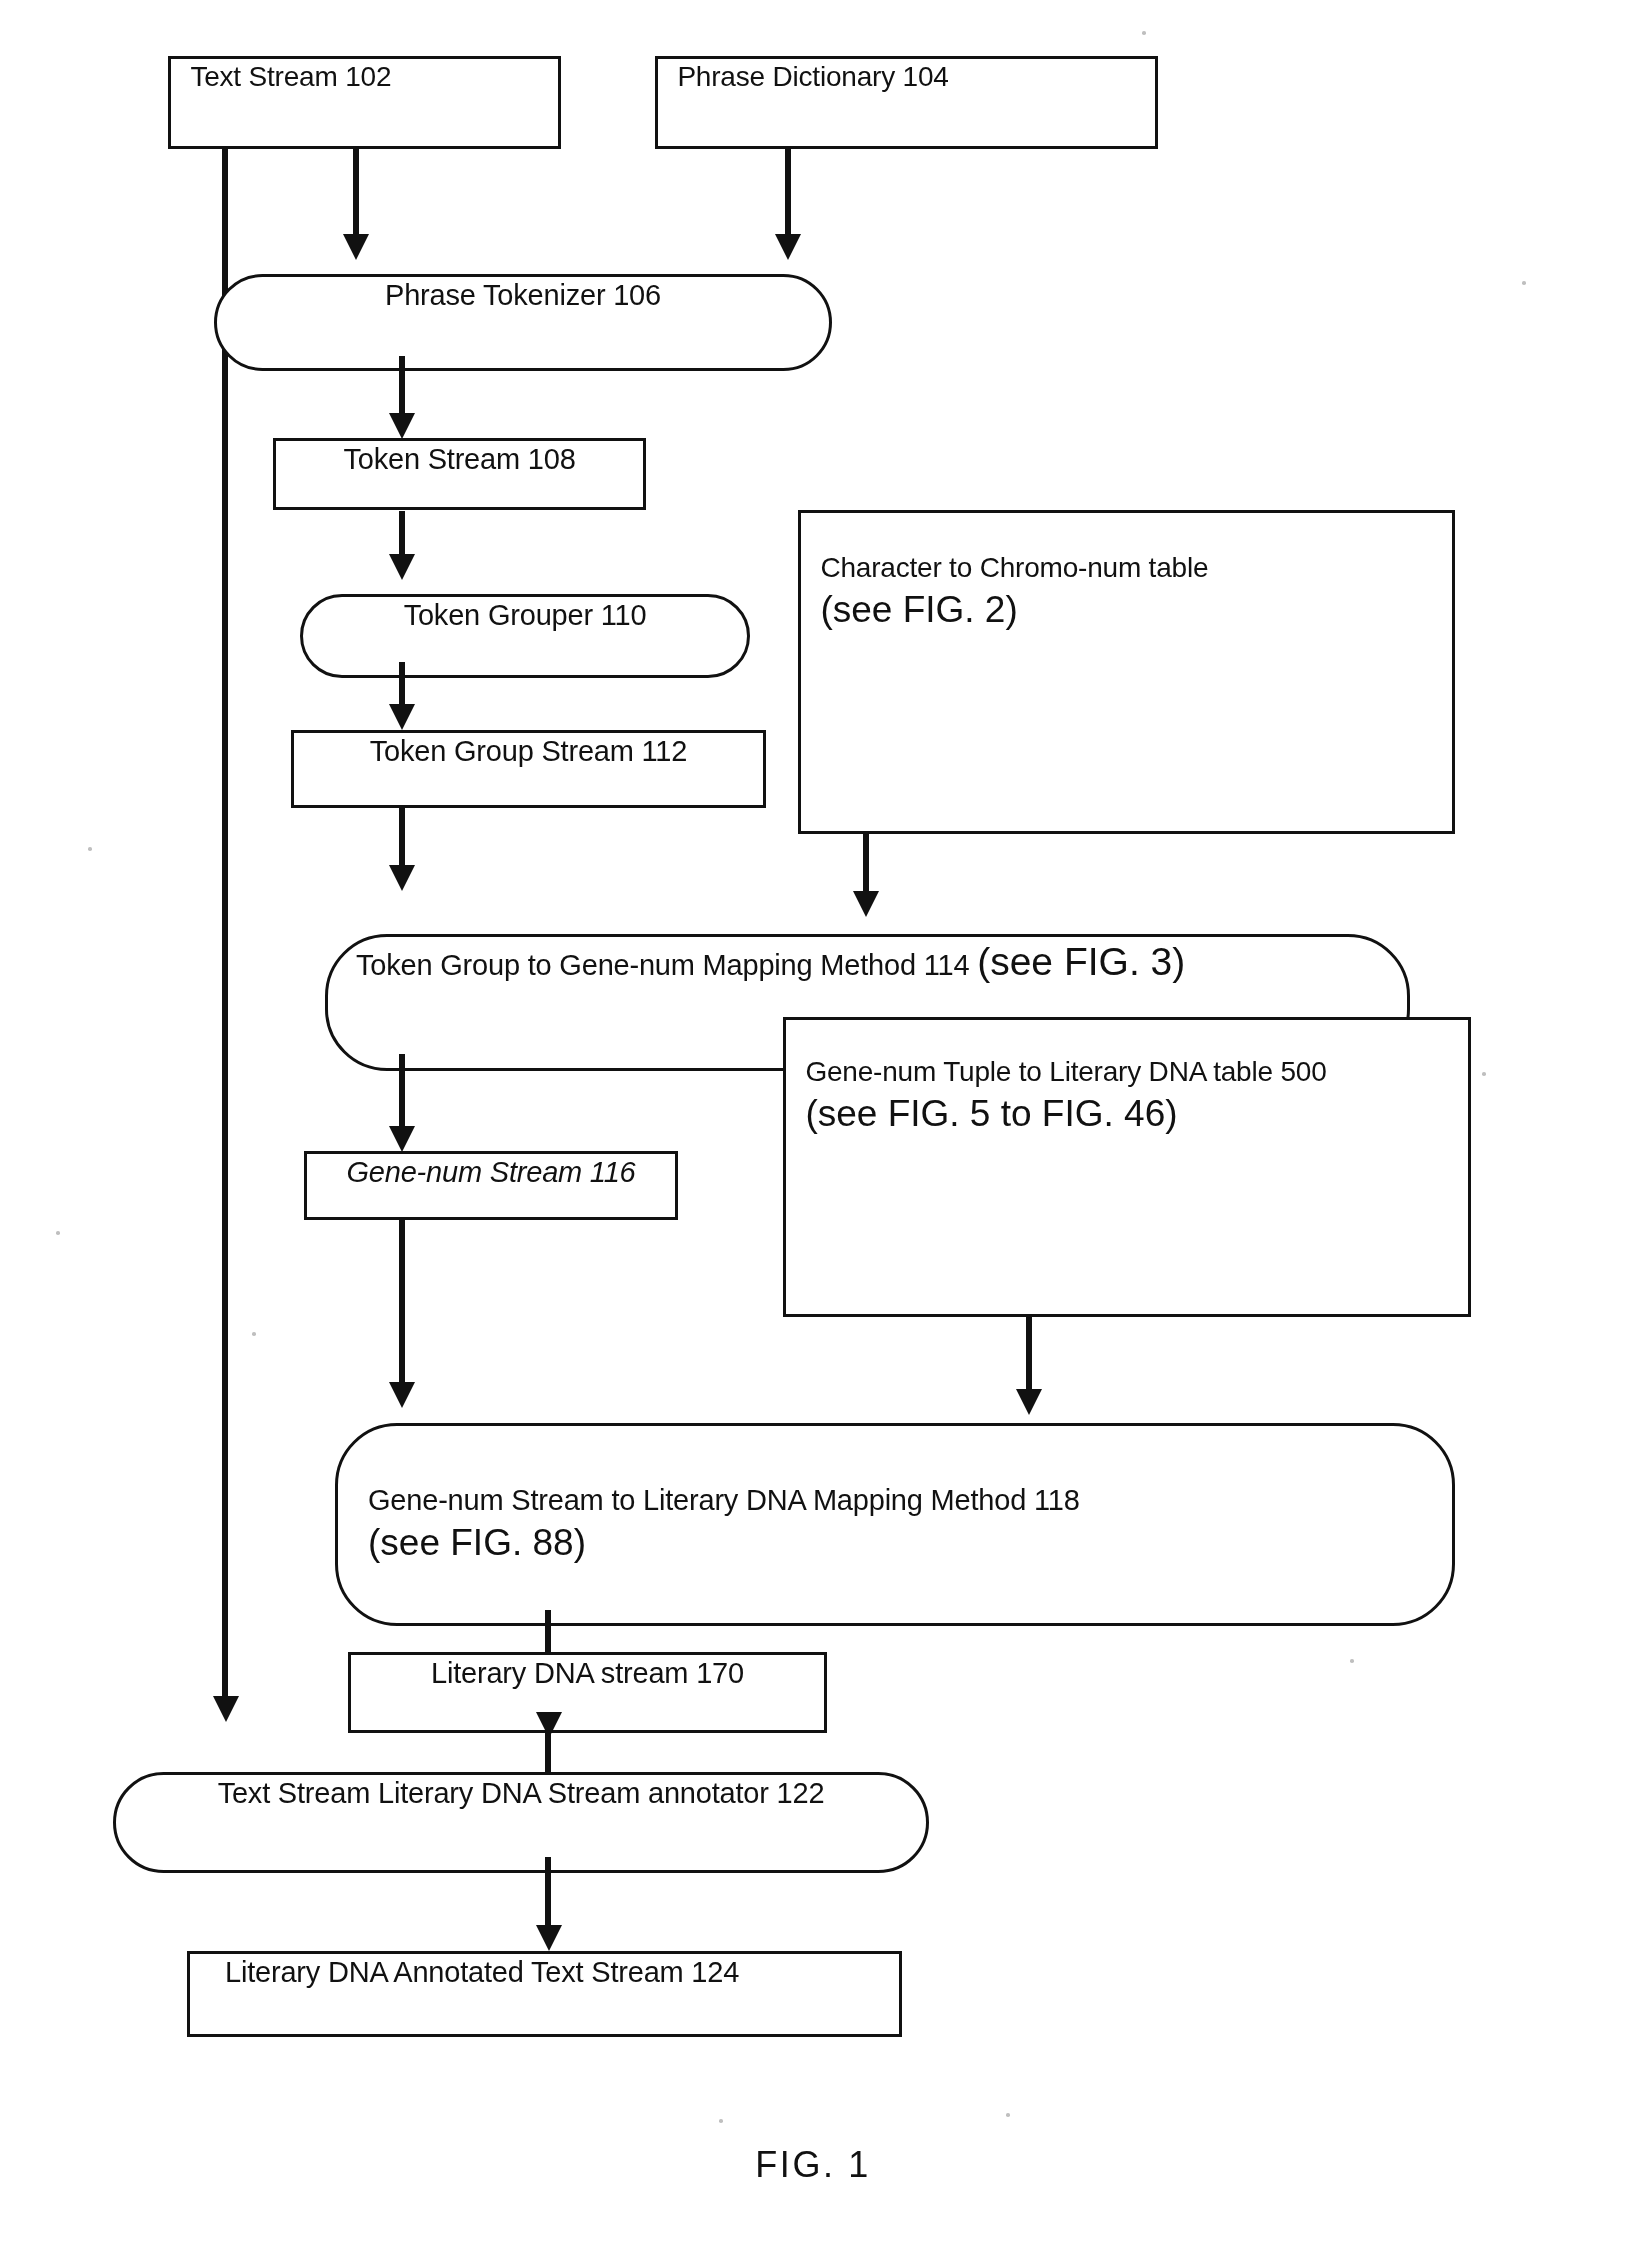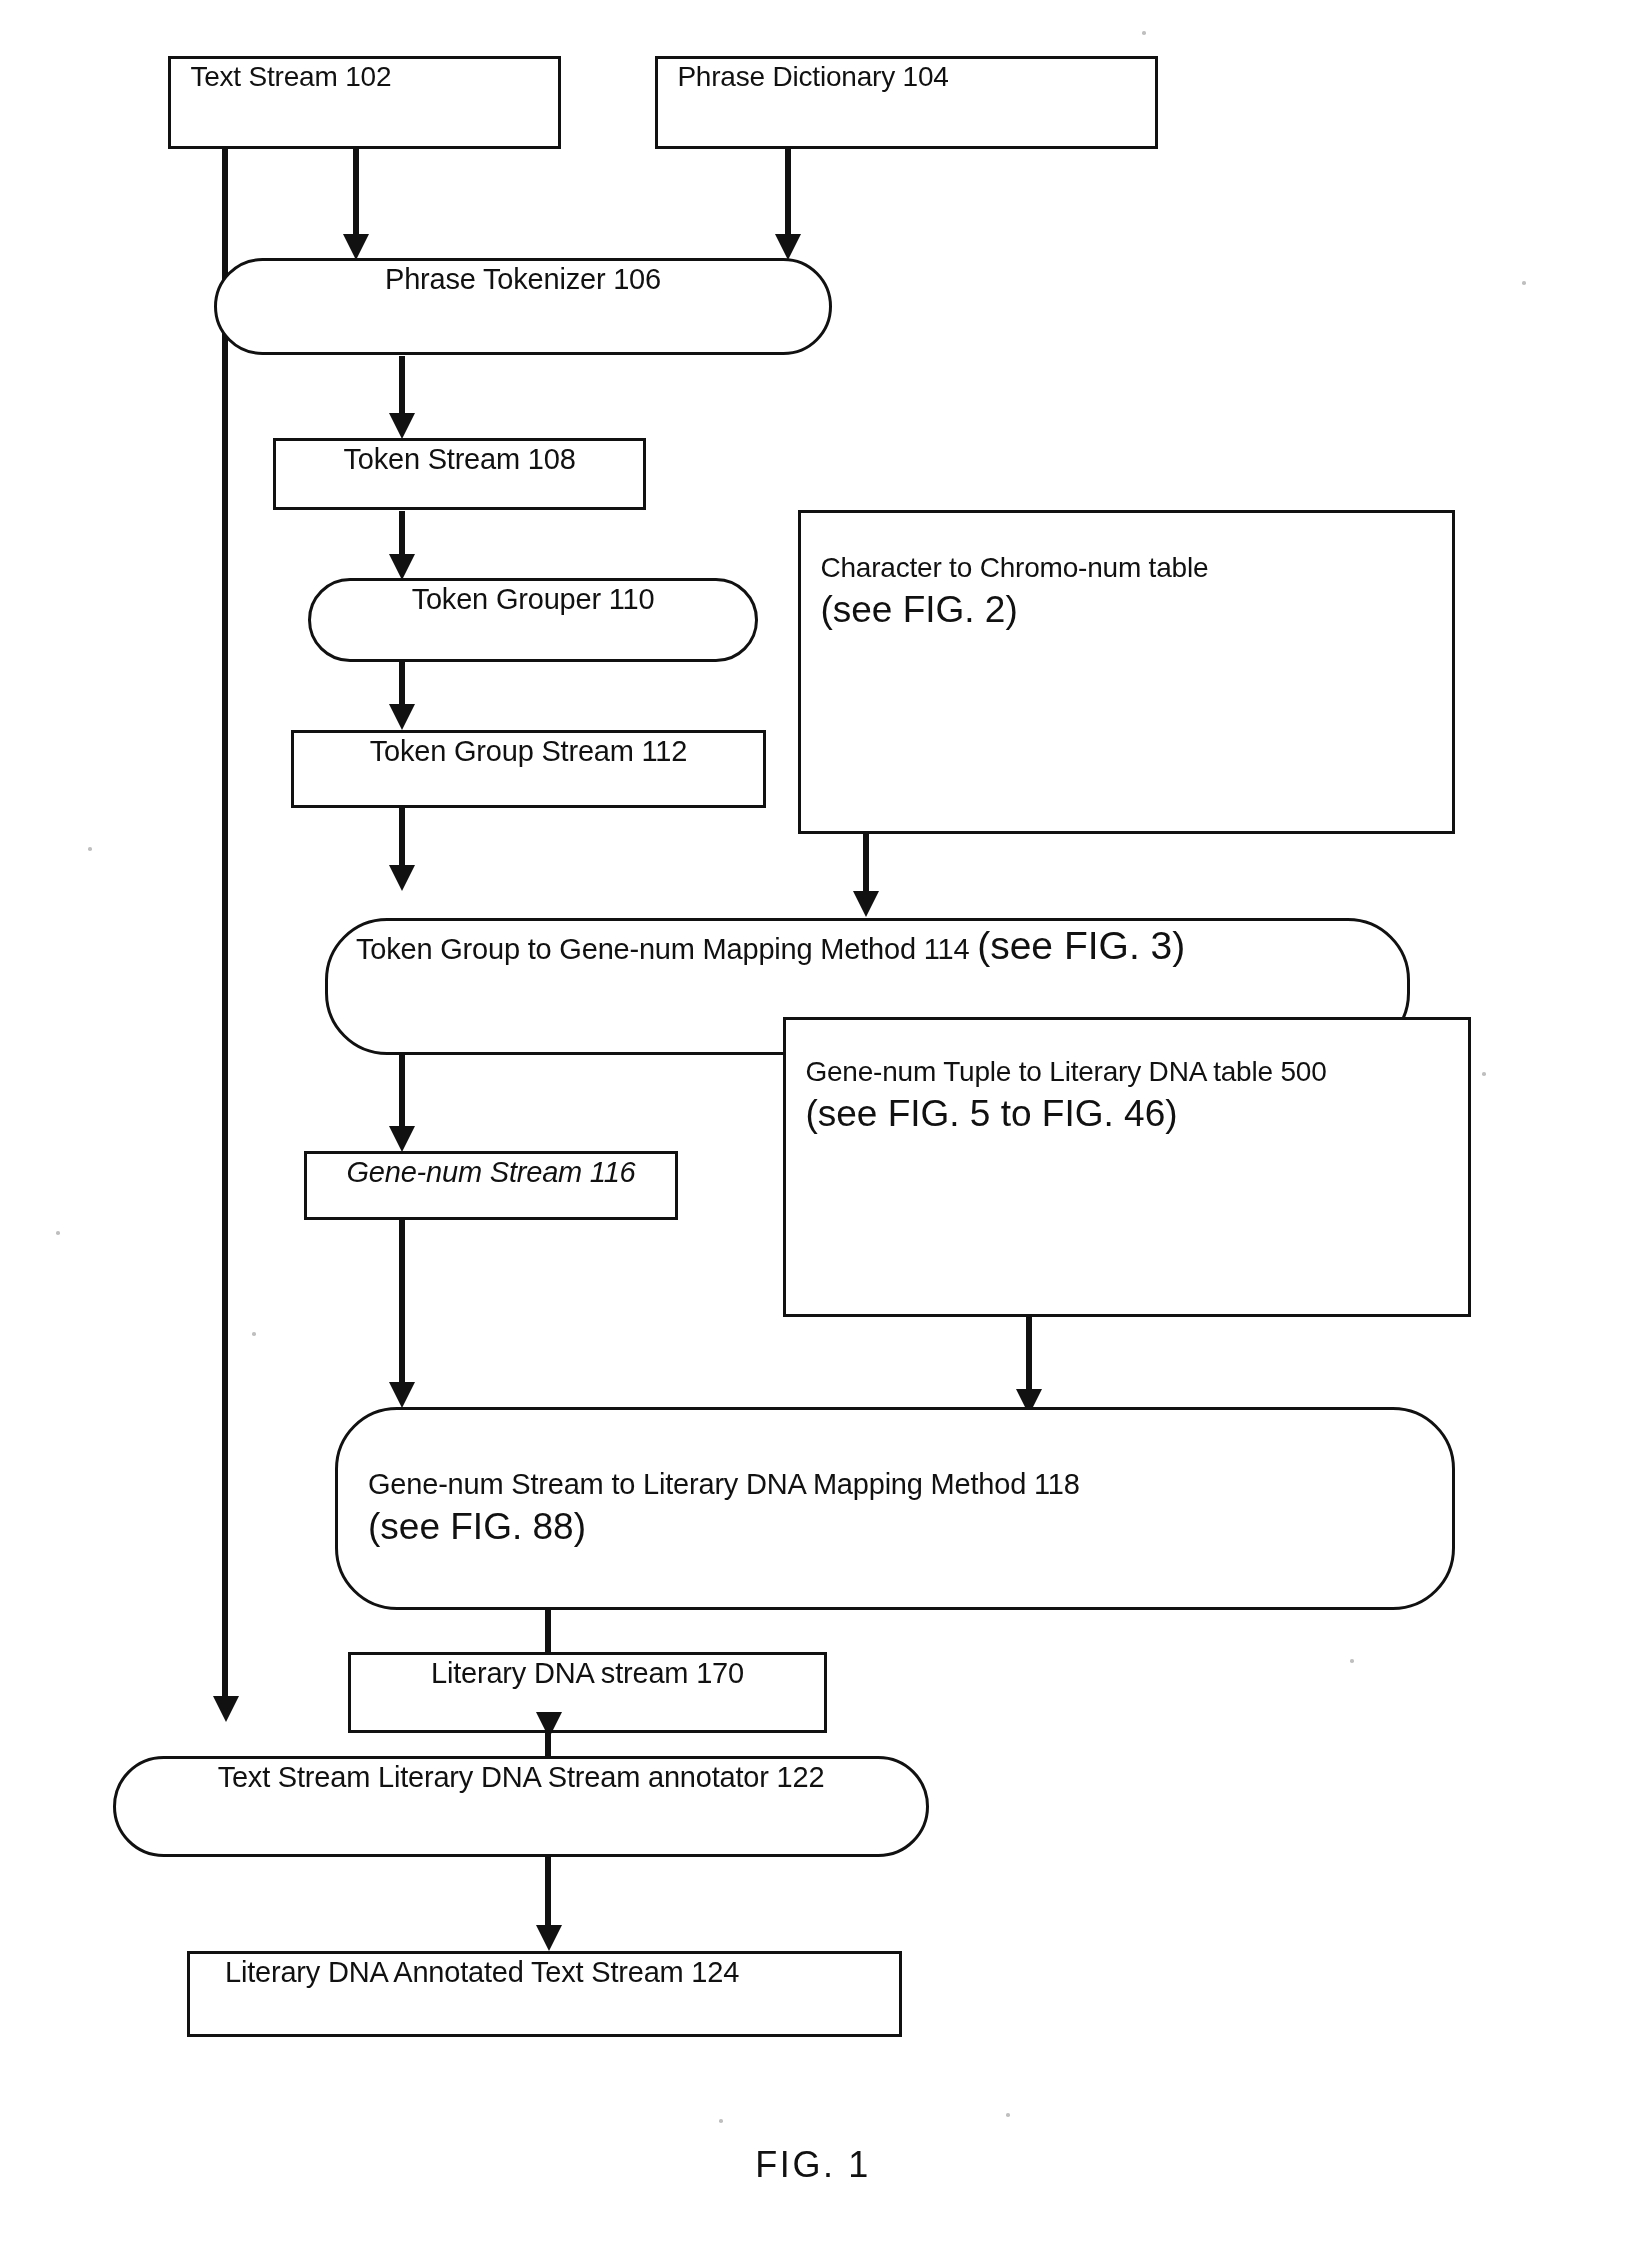--- a/index.html
+++ b/index.html
@@ -22,21 +22,21 @@
     position: absolute;
     box-sizing: border-box;
     border: 3.5px solid #111111;
     background: #ffffff;
     display: flex;
     align-items: flex-start;
     color: #111111;
     letter-spacing: -0.2px;
   }
   .node.rect { border-radius: 0; }
-  .node.rounded { border-radius: 62px; }
+  .node.rounded { border-radius: 62px; margin-top: 16px; }
   .node .txt {
     display: block;
     width: 100%;
     padding: 0 19.4px;
     line-height: 1.28;
   }
   .node.center .txt { text-align: center; padding: 0 12.4px; }
   .node.left  .txt { text-align: left; }
   .t32 { font-size: 28px; }
   .t33 { font-size: 29px; }
@@ -119,21 +119,21 @@
   <div class="vline" style="left:399px;top:356px;height:64px;"></div>
   <div class="arrowhead" style="left:389px;top:413px;"></div>
 
   <div class="node rect center t33" style="left:273px;top:438px;width:373px;height:72px;">
     <span class="txt">Token  Stream 108</span>
   </div>
 
   <div class="vline" style="left:399px;top:511px;height:53px;"></div>
   <div class="arrowhead" style="left:389px;top:554px;"></div>
 
-  <div class="node rounded center t33" style="left:308px;top:578px;width:450px;height:84px;">
+  <div class="node rounded center t33" style="left:300px;top:578px;width:450px;height:84px;">
     <span class="txt">Token Grouper 110</span>
   </div>
 
   <div class="vline" style="left:399px;top:662px;height:51px;"></div>
   <div class="arrowhead" style="left:389px;top:704px;"></div>
 
   <div class="node rect center t33" style="left:291px;top:730px;width:475px;height:78px;">
     <span class="txt">Token Group Stream 112</span>
   </div>
 

